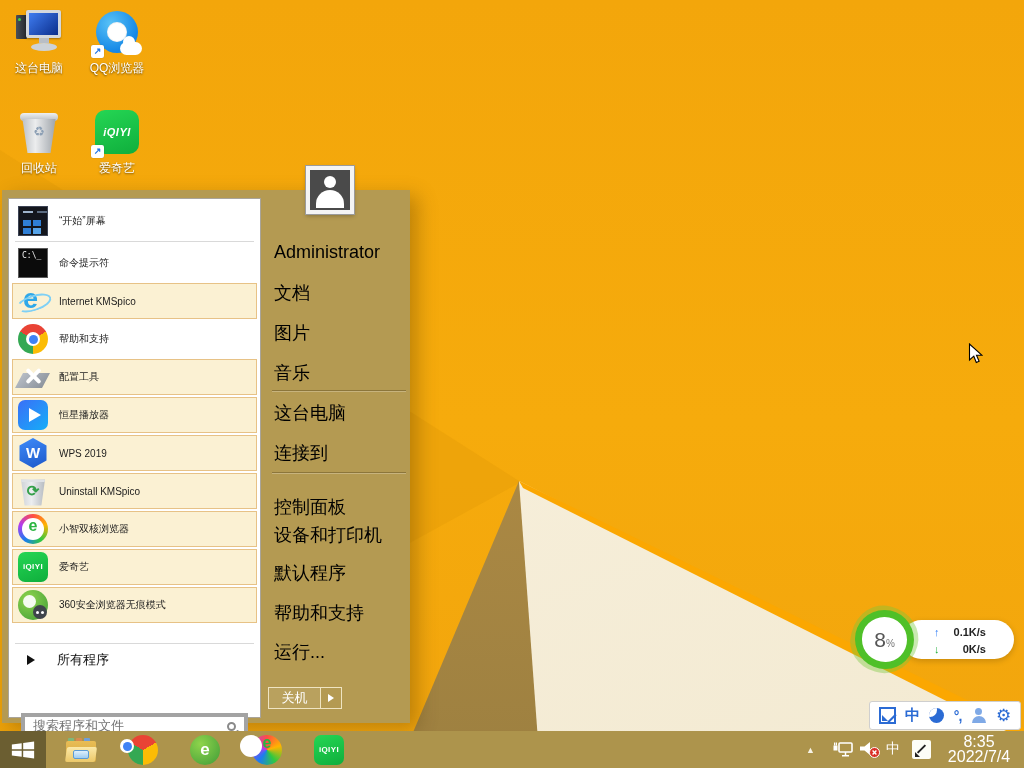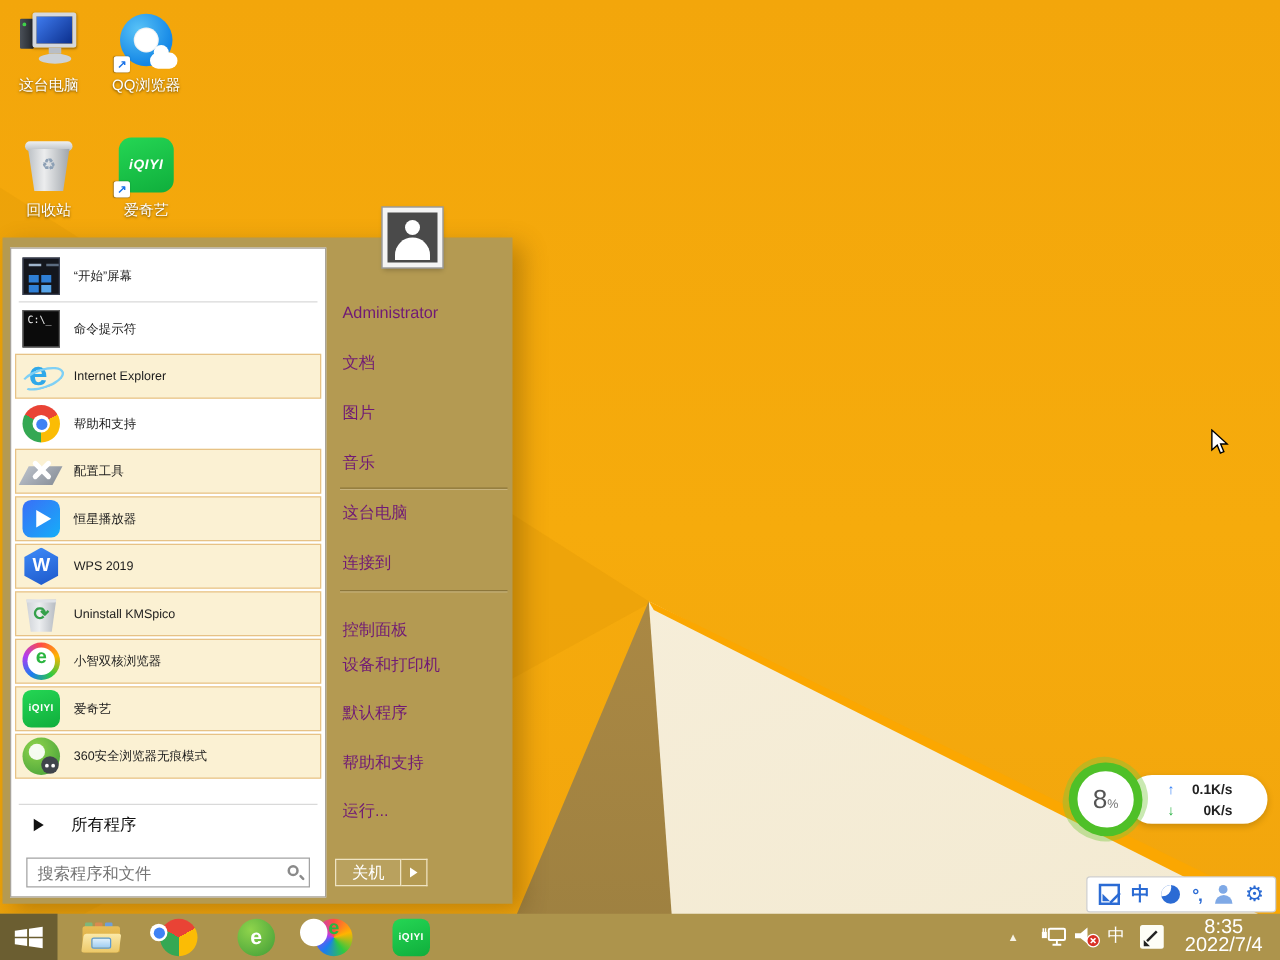--- a/index.html
+++ b/index.html
@@ -94,30 +94,30 @@
   .ic-iqy span{color:#fff;font-weight:bold;font-size:8px;line-height:30px;letter-spacing:.4px;}
   .ic-360{border-radius:50%;background:radial-gradient(circle at 35% 30%,#8fd44c,#3f9c37);}
   .ic-360:before{content:'';position:absolute;left:5px;top:5px;width:13px;height:13px;background:#fff;border-radius:50%;opacity:.92;}
   .ic-360 i{position:absolute;right:1px;bottom:1px;width:14px;height:14px;background:#3f444b;border-radius:50%;}
   .ic-360 i:before{content:'';position:absolute;left:3px;top:6px;width:3px;height:3px;background:#fff;border-radius:50%;
     box-shadow:5px 0 0 #fff;}
   
   .allprog{position:absolute;left:3px;top:447px;width:245px;height:28px;display:flex;align-items:center;cursor:default;}
   .allprog .tri{width:0;height:0;border-left:8px solid #111;border-top:5px solid transparent;border-bottom:5px solid transparent;margin-left:15px;}
   .allprog .tx{font-size:13px;color:#111;margin-left:22px;}
-  .searchbox{position:absolute;left:12px;top:487px;width:227px;height:24px;background:#fff;border:1px solid #a3a3a3;}
+  .searchbox{position:absolute;left:12px;top:514px;width:227px;height:24px;background:#fff;border:4px solid #a3a3a3;}
   .searchbox input{position:absolute;inset:0;border:none;outline:none;font-size:13px;color:#444;padding:0 28px 0 8px;background:transparent;}
   .mag{position:absolute;right:8px;top:5px;width:9px;height:9px;border:2px solid #8a8a8a;border-radius:50%;}
   .mag:after{content:'';position:absolute;left:7px;top:7px;width:5px;height:2px;background:#8a8a8a;transform:rotate(45deg);border-radius:1px;}
   
   .avatar{position:absolute;left:304px;top:-24px;width:48px;height:48px;background:#4a4a4a;
     border:4px solid #f4f4f4;box-shadow:0 0 0 1px #9b9b9b,0 2px 4px rgba(0,0,0,.25);}
   .avatar:before{content:'';position:absolute;left:14px;top:6px;width:12px;height:12px;background:#fff;border-radius:50%;}
   .avatar:after{content:'';position:absolute;left:6px;top:20px;width:28px;height:18px;background:#fff;border-radius:14px 14px 0 0;}
-  .ritem{position:absolute;left:272px;width:132px;font-size:13px;color:#701a75;white-space:nowrap;cursor:default;}
+  .ritem{position:absolute;left:272px;width:132px;font-size:18px;color:#000000;white-space:nowrap;cursor:default;}
   .rsep{position:absolute;left:270px;width:134px;height:1px;background:rgba(80,66,25,.40);box-shadow:0 1px 0 rgba(255,255,255,.25);}
   .shutdown{position:absolute;left:266px;top:497px;height:22px;display:flex;}
   .sd-main{width:53px;height:22px;border:1px solid #efe4c2;background:rgba(255,255,255,.07);
     color:#fff;font-size:13px;text-align:center;line-height:20px;cursor:default;}
   .sd-arrow{width:21px;height:22px;border:1px solid #efe4c2;border-left:none;display:flex;align-items:center;justify-content:center;cursor:default;}
   .sd-arrow i{width:0;height:0;border-left:6px solid #fff;border-top:4px solid transparent;border-bottom:4px solid transparent;}
 
   
   #netwidget{position:absolute;left:850px;top:608px;width:170px;height:64px;z-index:5;}
   .pill{position:absolute;left:52px;top:12px;width:112px;height:39px;background:#fff;border-radius:20px;
@@ -237,21 +237,21 @@
       <div class="mrow" style="top:46px;">
         <span class="ic ic-cmd">
             <span>C:\_</span>
           </span>
         <span class="tx">命令提示符</span>
       </div>
       <div class="mrow hl" style="top:84px;">
         <span class="ic ic-ie">
             <b>e</b>
           </span>
-        <span class="tx">Internet Explorer</span>
+        <span class="tx">Internet KMSpico</span>
       </div>
       <div class="mrow" style="top:122px;">
         <span class="ic ic-chrome"></span>
         <span class="tx">帮助和支持</span>
       </div>
       <div class="mrow hl" style="top:198px;">
         <span class="ic ic-stellar"></span>
         <span class="tx">恒星播放器</span>
       </div>
       <div class="mrow hl" style="top:160px;">

